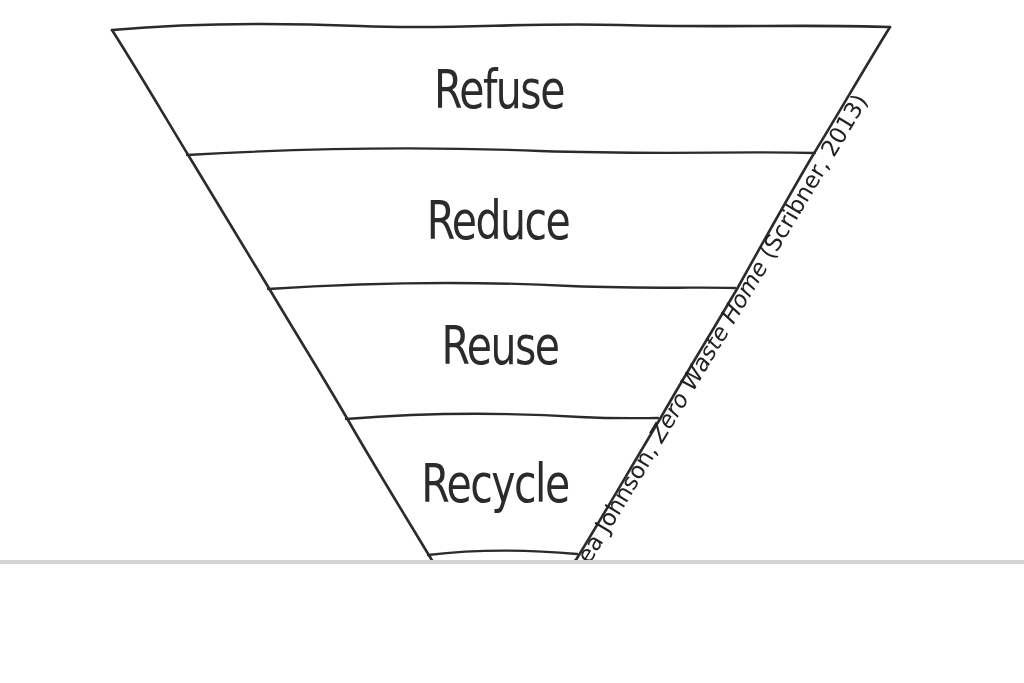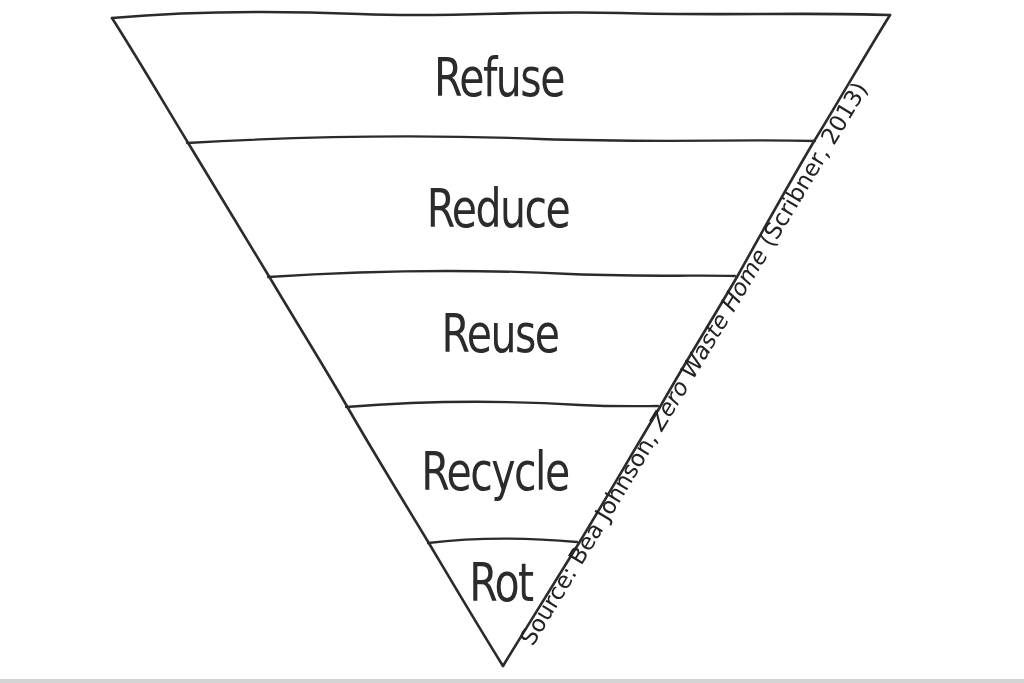--- a/index.html
+++ b/index.html
@@ -1,22 +1,23 @@
 <!DOCTYPE html>
 <html><head>
 <meta charset="utf-8">
 <style>
   html, body { margin: 0; padding: 0; background: #ffffff; }
   .stage {
     position: relative;
     width: 1024px;
-    height: 683px;
+    height: 552px;
     background: #ffffff;
     overflow: hidden;
     font-family: "DejaVu Sans", sans-serif;
+    margin-top: 12px;
   }
   .pyramid-svg {
     position: absolute;
     left: 0; top: 0;
     width: 1024px; height: 683px;
   }
   .level-label {
     position: absolute;
     color: #2b2b2b;
     font-size: 54px;

